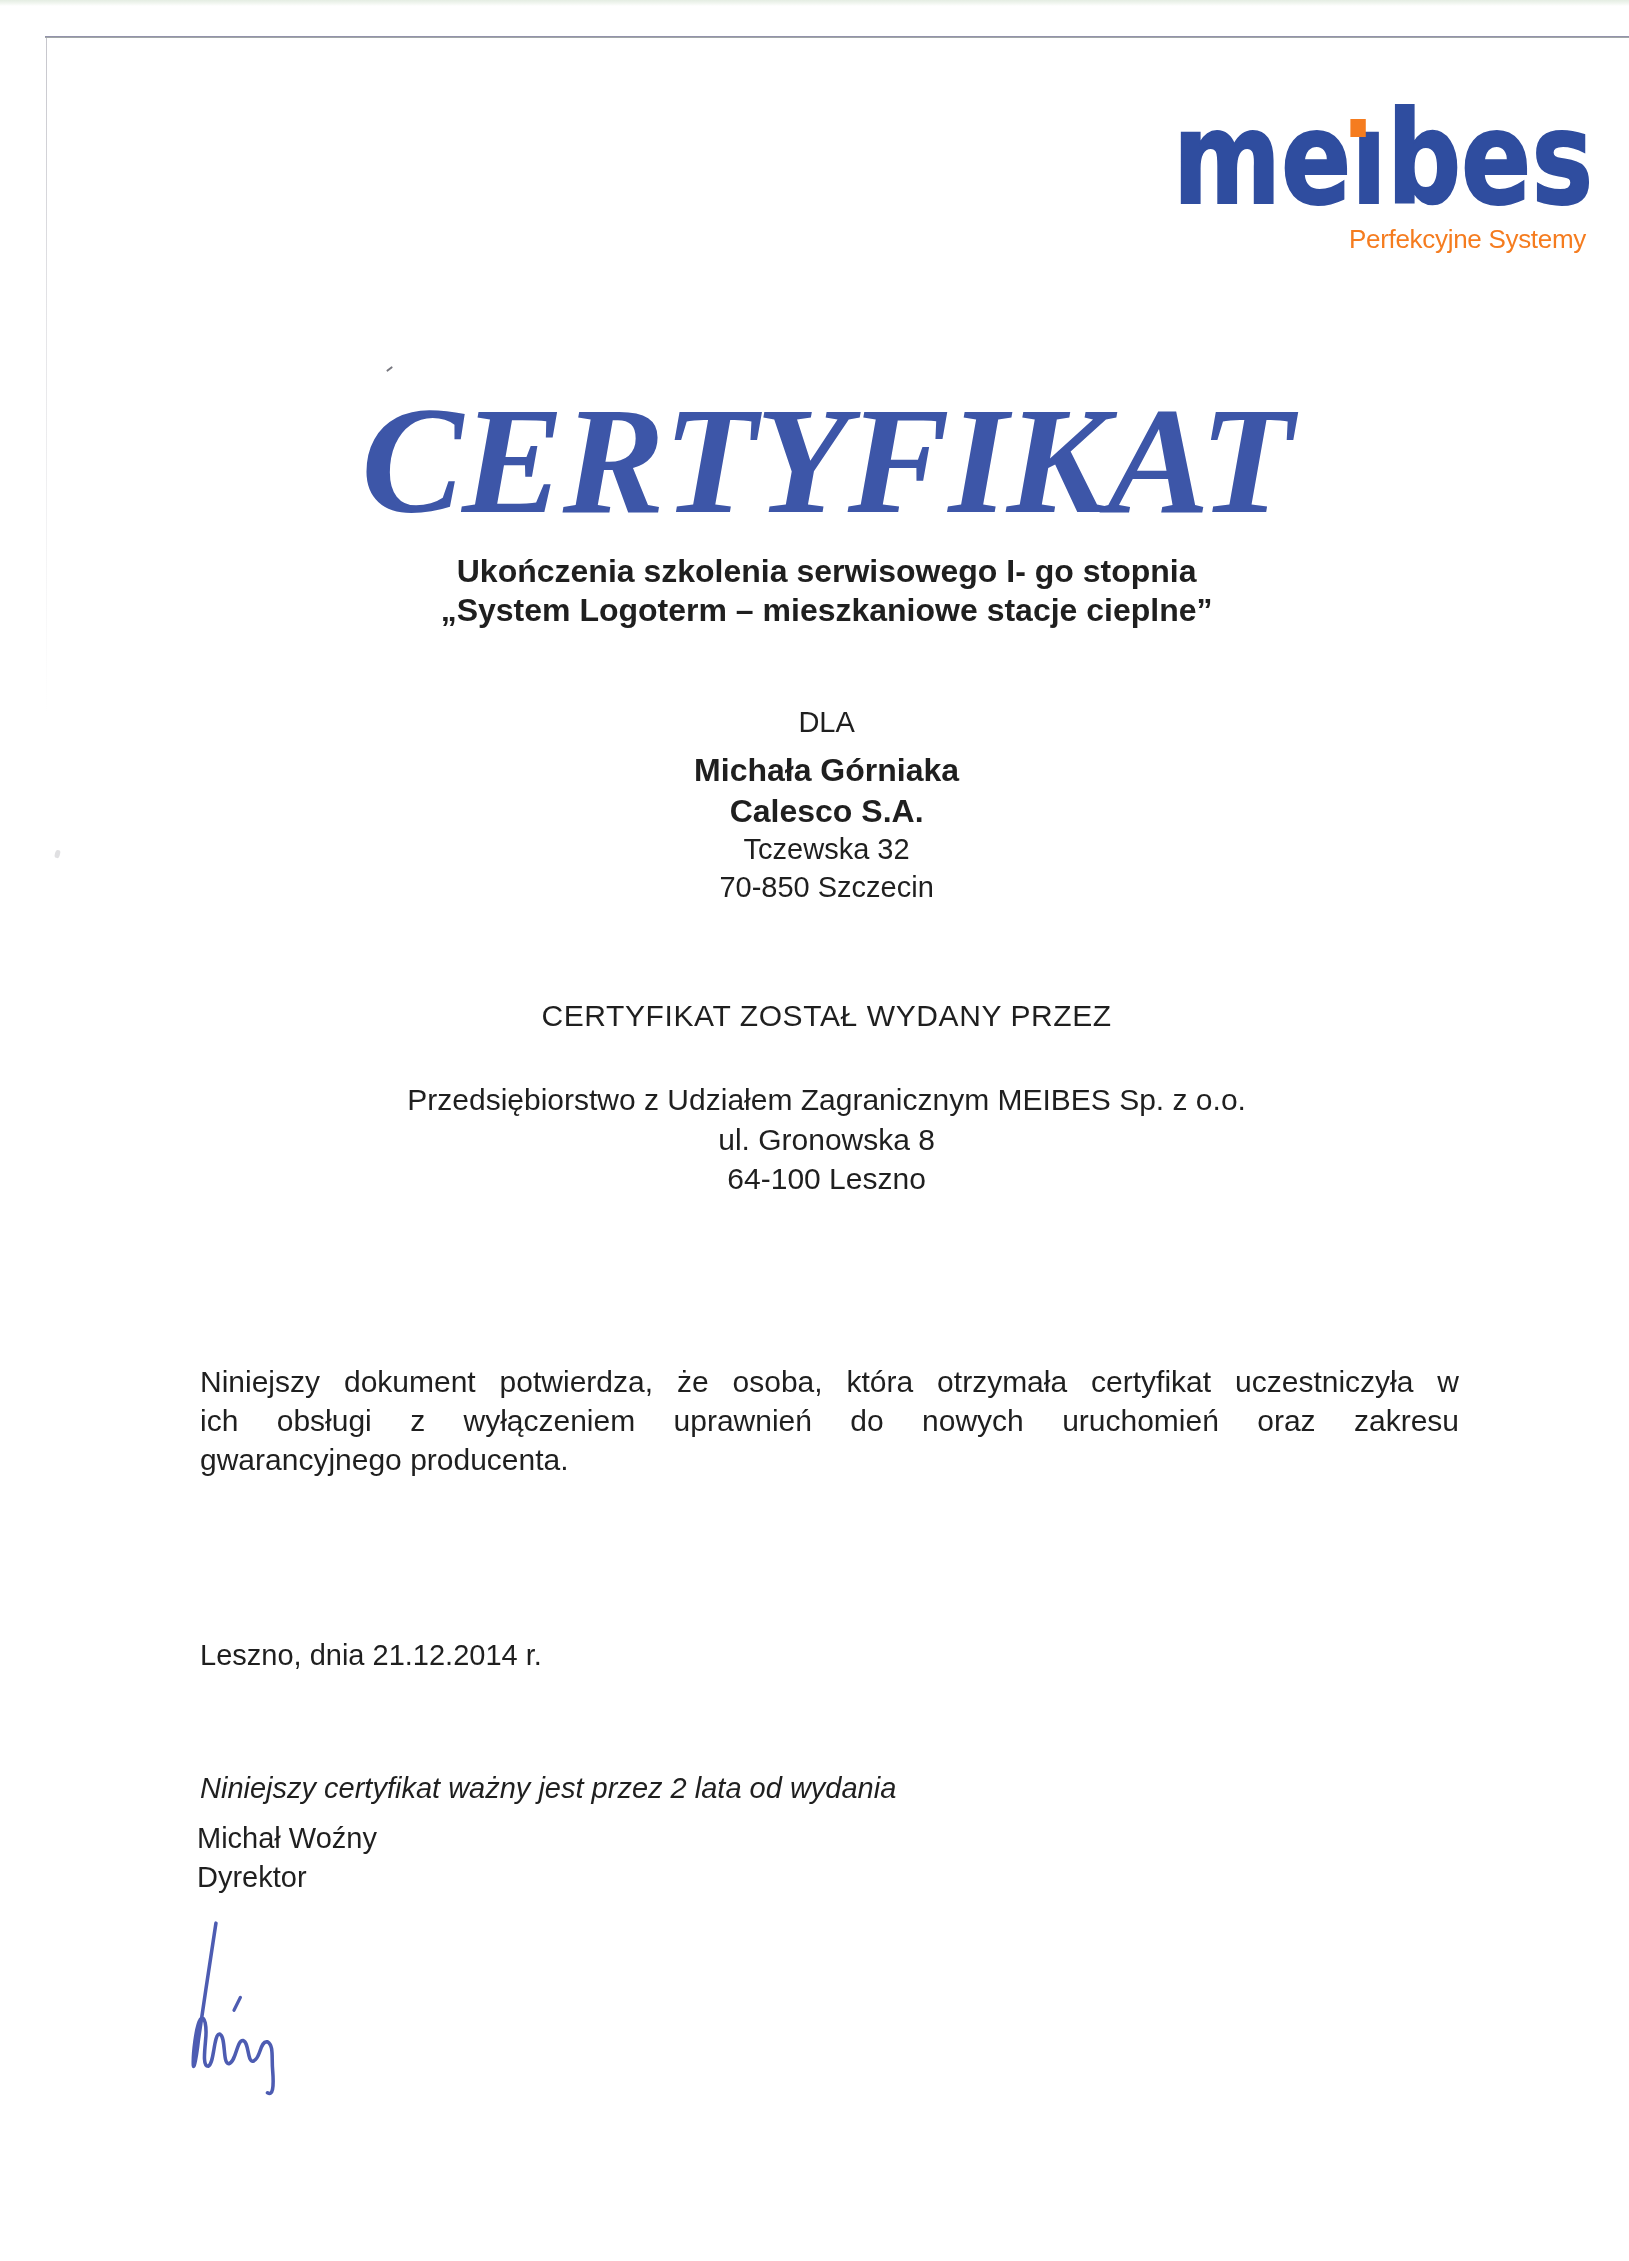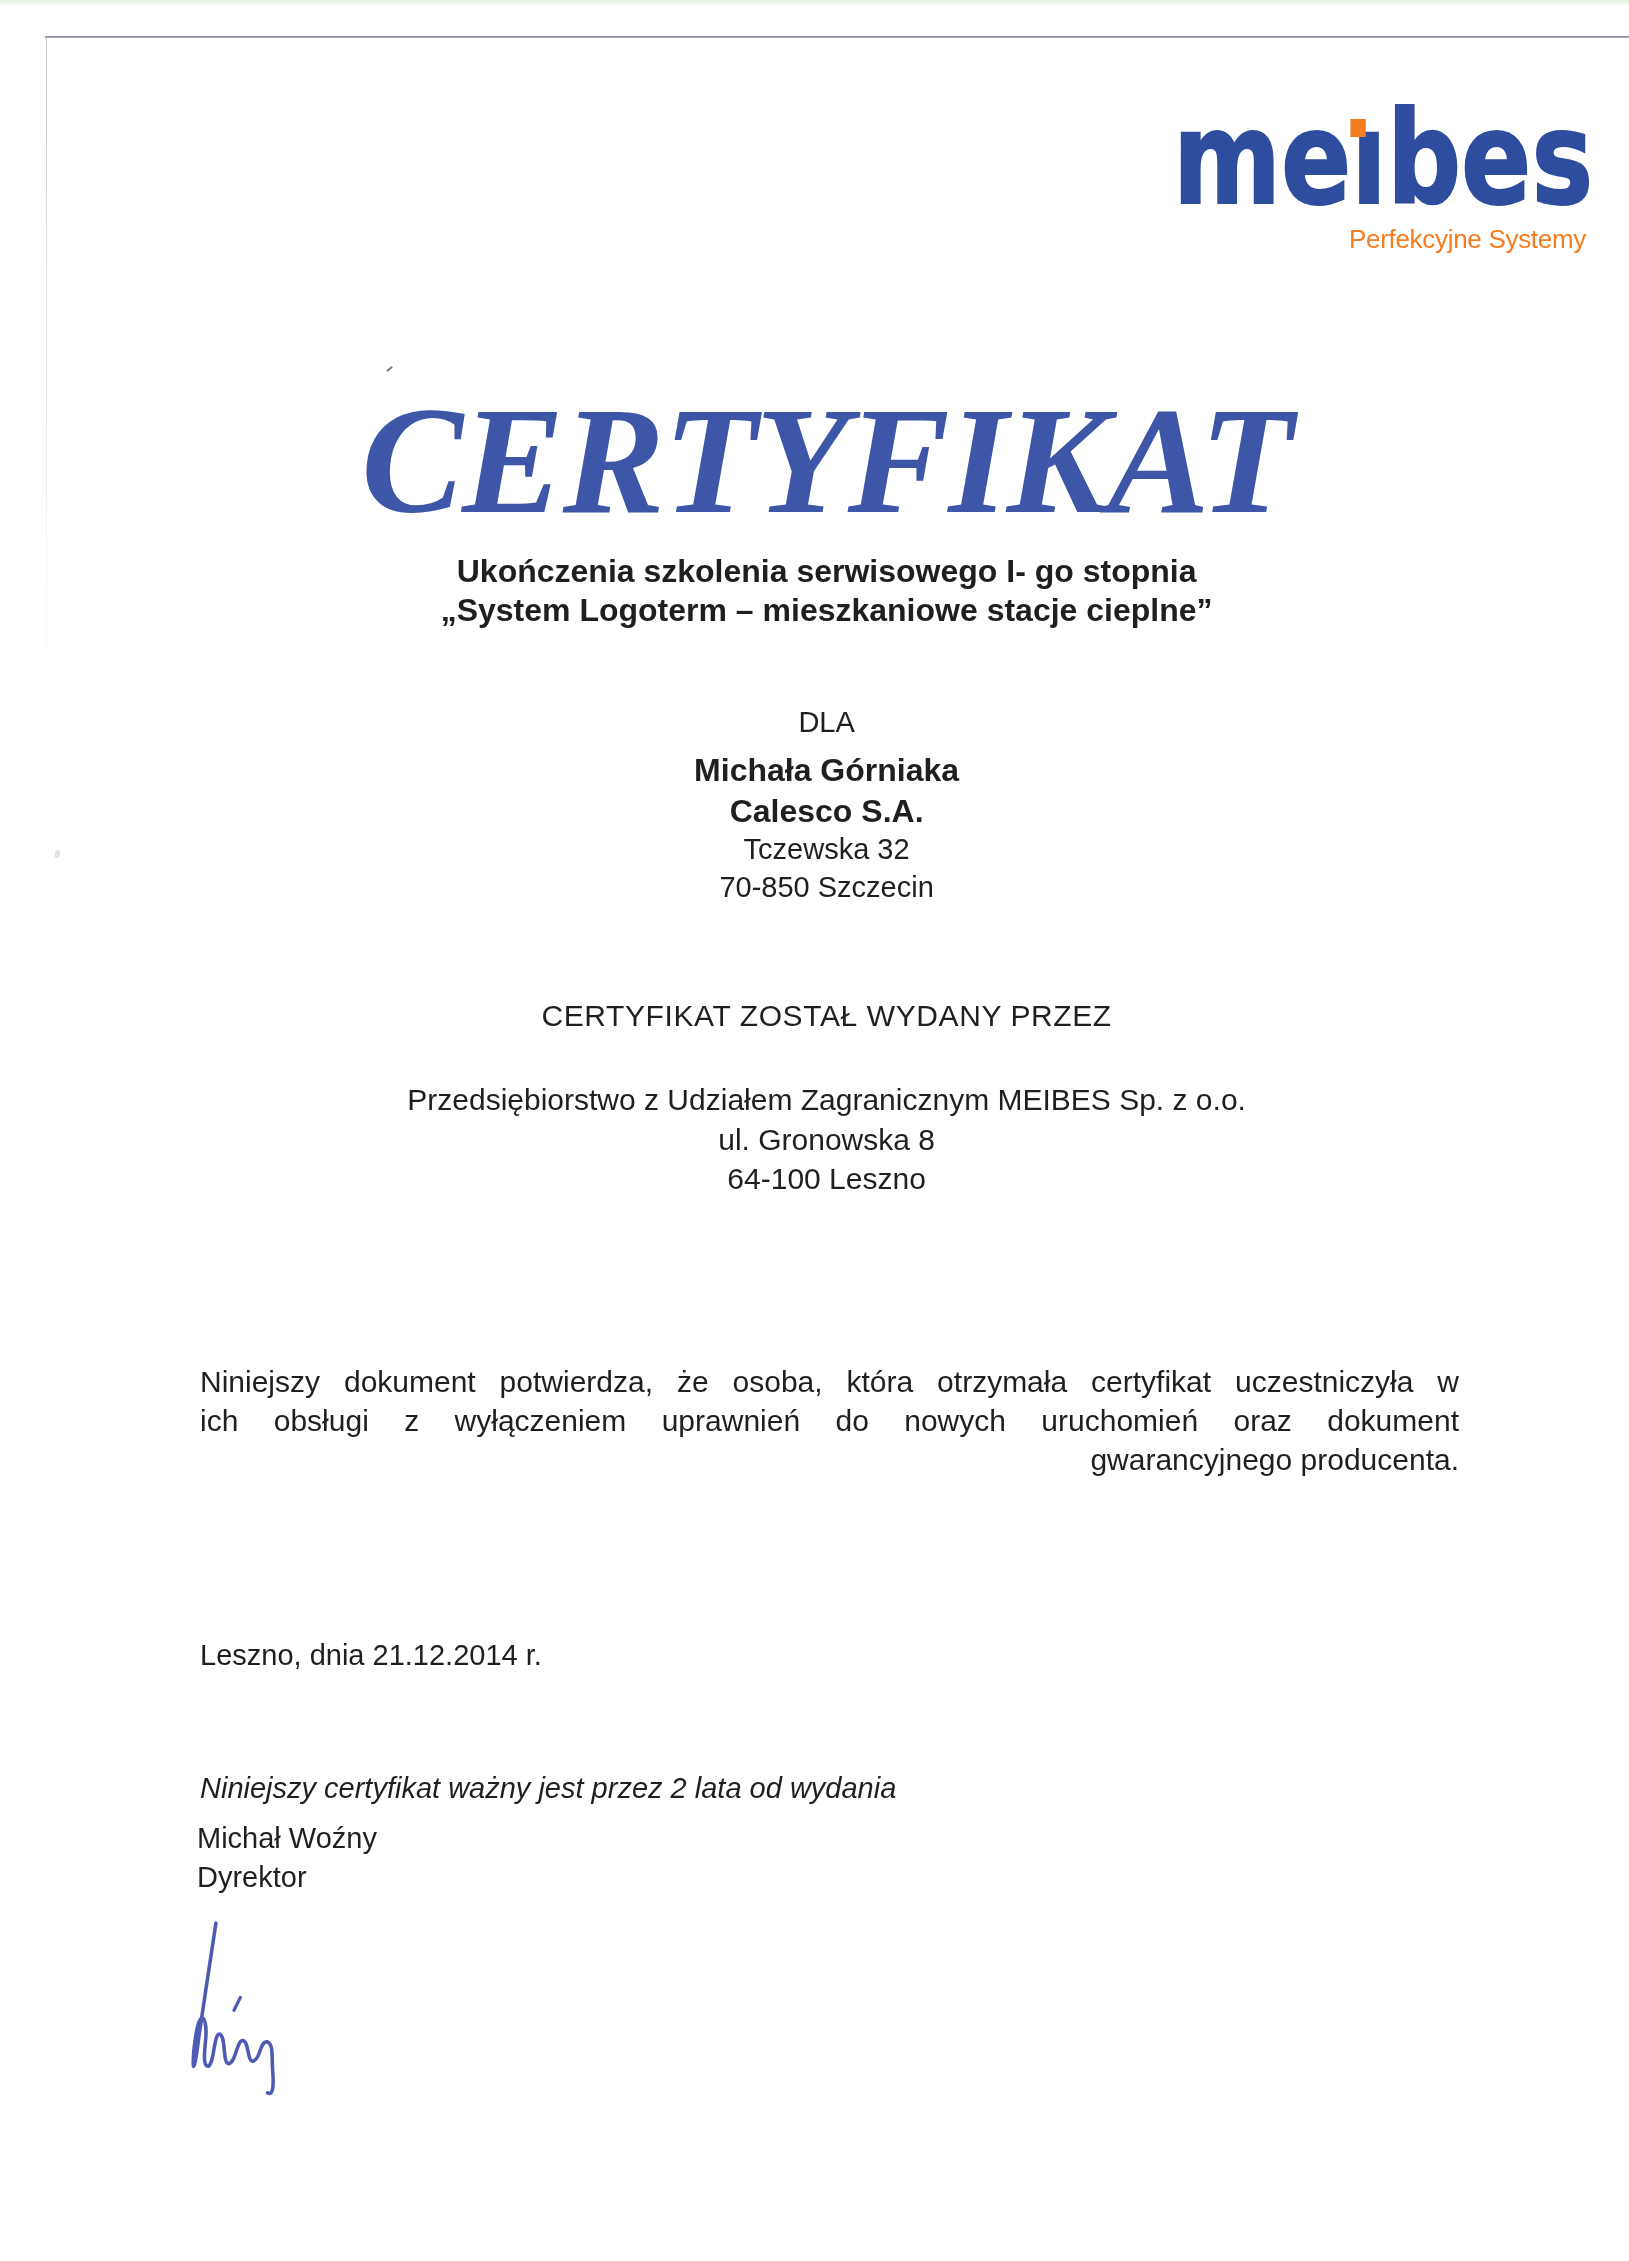--- a/index.html
+++ b/index.html
@@ -61,21 +61,21 @@
   .pos-recip-city{top:870px;}
 
   .pos-issuer-heading{top:999px;letter-spacing:0.6px;}
   .pos-issuer-company{top:1083px;}
   .pos-issuer-street{top:1123px;}
   .pos-issuer-city{top:1162px;}
 
   .body-par{position:absolute;left:200px;width:1259px;top:1362px;
     font-size:30px;line-height:39px;}
   .jline{text-align:justify;text-align-last:justify;}
-  .jline-last{text-align:right;}
+  .jline-last{text-align:left;}
 
   .left-block{position:absolute;left:200px;font-size:29px;line-height:39px;}
   .pos-date{top:1636px;}
   .pos-validity{top:1769px;font-style:italic;}
   .pos-signer-title{top:1858px;left:197px;}
   .pos-signer-name{top:1819px;left:197px;}
 
   .signature{position:absolute;left:174px;top:1907px;width:129px;height:200px;}
 </style>
 </head>
@@ -110,21 +110,21 @@
   <div class="centered line-sm pos-recip-street">Tczewska 32</div>
   <div class="centered line-sm pos-recip-city">70-850 Szczecin</div>
 
   <div class="centered line-md pos-issuer-heading">CERTYFIKAT ZOSTAŁ WYDANY PRZEZ</div>
   <div class="centered line-md pos-issuer-company">Przedsiębiorstwo z Udziałem Zagranicznym MEIBES Sp. z o.o.</div>
   <div class="centered line-md pos-issuer-street">ul. Gronowska 8</div>
   <div class="centered line-md pos-issuer-city">64-100 Leszno</div>
 
   <div class="body-par">
     <div class="jline">Niniejszy dokument potwierdza, że osoba, która otrzymała certyfikat uczestniczyła w</div>
-    <div class="jline">ich obsługi z wyłączeniem uprawnień do nowych uruchomień oraz dokument</div>
+    <div class="jline">ich obsługi z wyłączeniem uprawnień do nowych uruchomień oraz zakresu</div>
     <div class="jline-last">gwarancyjnego producenta.</div>
   </div>
 
   <div class="left-block pos-date">Leszno, dnia 21.12.2014 r.</div>
   <div class="left-block pos-validity">Niniejszy certyfikat ważny jest przez 2 lata od wydania</div>
 
   <div class="left-block pos-signer-title">Dyrektor</div>
   <div class="left-block pos-signer-name">Michał Woźny</div>
 
   <svg class="signature" viewBox="0 0 200 310" xmlns="http://www.w3.org/2000/svg">

